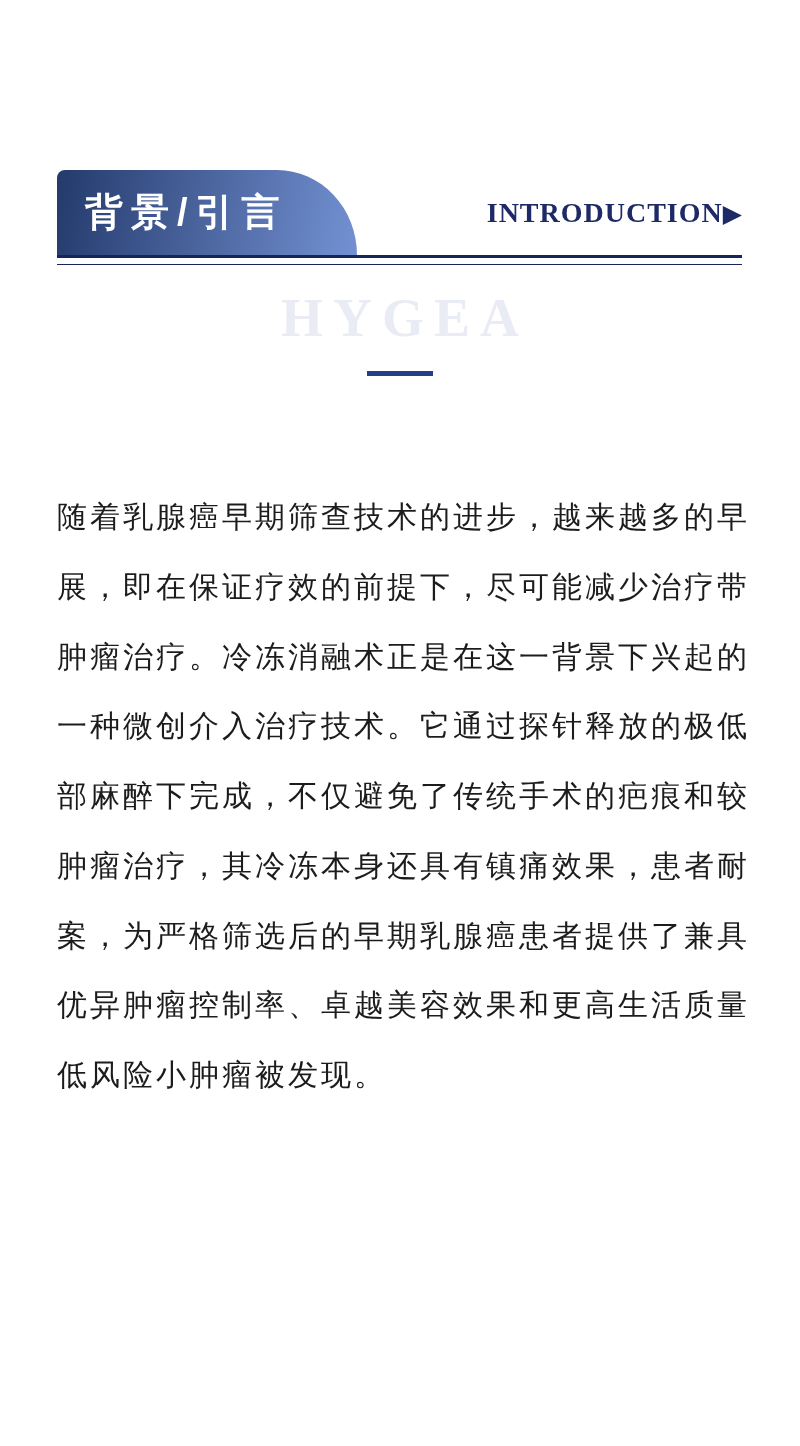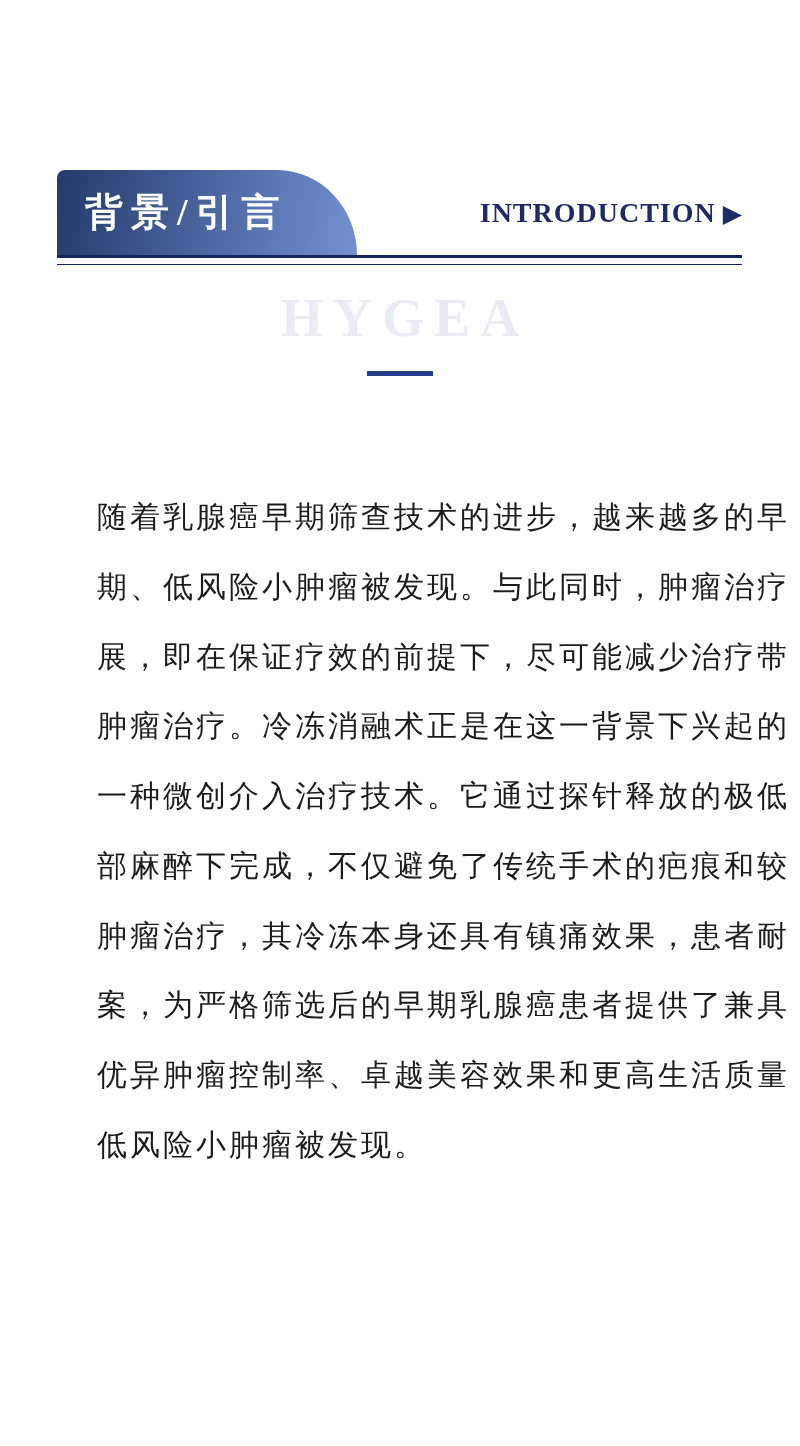--- a/index.html
+++ b/index.html
@@ -26,29 +26,29 @@
   .badge{
     position:absolute;left:57px;top:170px;
     width:300px;height:85px;
     background:linear-gradient(100deg,var(--badge-grad-start) 0%,var(--badge-grad-end) 100%);
     border-radius:8px 80px 0 0 / 8px 85px 0 0;
     display:flex;align-items:center;
     box-sizing:border-box;padding-left:28px;
   }
   .badge-label{
     color:var(--badge-text);
-    font-family:Liberation Serif, serif;
+    font-family:Liberation Sans, sans-serif;
     font-weight:bold;font-size:38px;letter-spacing:8px;
     white-space:nowrap;
   }
 
   
   .intro{
     position:absolute;top:170px;right:58px;height:85px;
-    display:flex;align-items:center;gap:7px;
+    display:flex;align-items:center;
     color:var(--navy);
   }
   .intro-label{
     font-family:"Liberation Serif",serif;
     font-weight:bold;font-size:28px;letter-spacing:1px;
     white-space:nowrap;
   }
   .intro-arrow{font-size:25px;line-height:1;transform:translateY(1px);}
 
   
@@ -72,21 +72,20 @@
   }
 
   
   .body-text{
     position:absolute;left:57px;top:482px;right:30px;
     color:var(--text);
   }
   .para-line{
     font-size:30px;letter-spacing:3px;line-height:69.75px;
     white-space:nowrap;
-    margin-left:40px;
   }
 </style>
 </head>
 <body>
 
 <div class="page">
 
   <div class="badge">
     <span class="badge-label">背景/引言</span>
   </div>
@@ -97,21 +96,20 @@
   </div>
 
   <div class="rule-a"></div>
   <div class="rule-b"></div>
 
   <div class="watermark">HYGEA</div>
   <div class="watermark-bar"></div>
 
   <div class="body-text">
     <div class="para-line">随着乳腺癌早期筛查技术的进步，越来越多的早</div>
-    <div class="para-line">期、低风险小肿瘤被发现。与此同时，肿瘤治疗</div>
     <div class="para-line">展，即在保证疗效的前提下，尽可能减少治疗带</div>
     <div class="para-line">肿瘤治疗。冷冻消融术正是在这一背景下兴起的</div>
     <div class="para-line">一种微创介入治疗技术。它通过探针释放的极低</div>
     <div class="para-line">部麻醉下完成，不仅避免了传统手术的疤痕和较</div>
     <div class="para-line">肿瘤治疗，其冷冻本身还具有镇痛效果，患者耐</div>
     <div class="para-line">案，为严格筛选后的早期乳腺癌患者提供了兼具</div>
     <div class="para-line">优异肿瘤控制率、卓越美容效果和更高生活质量</div>
     <div class="para-line">低风险小肿瘤被发现。</div>
   </div>
 

